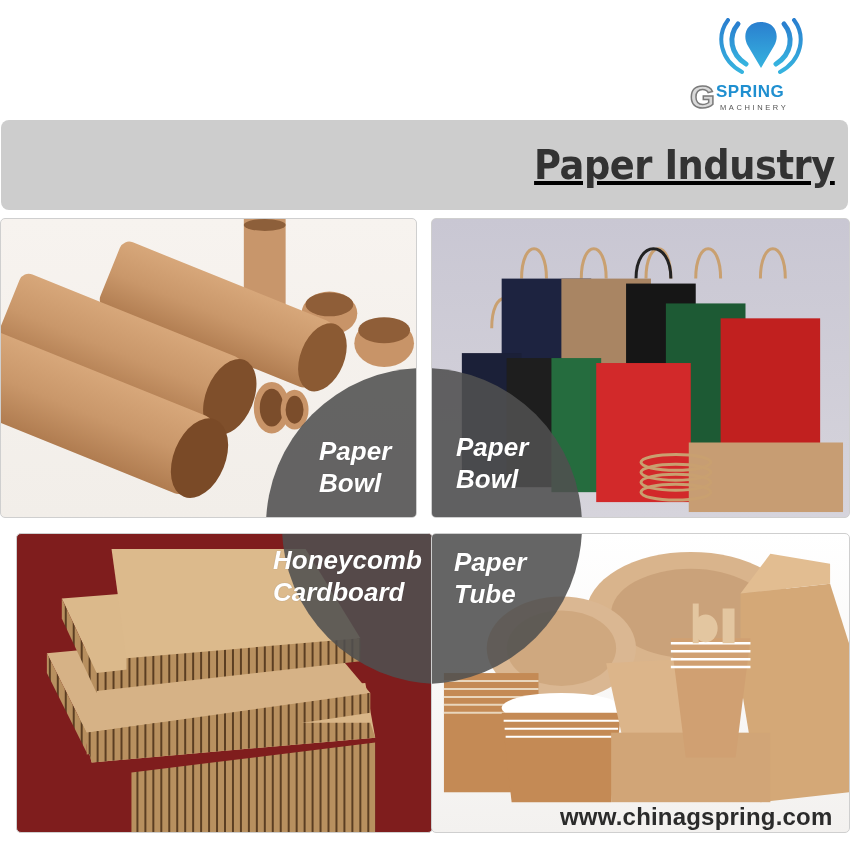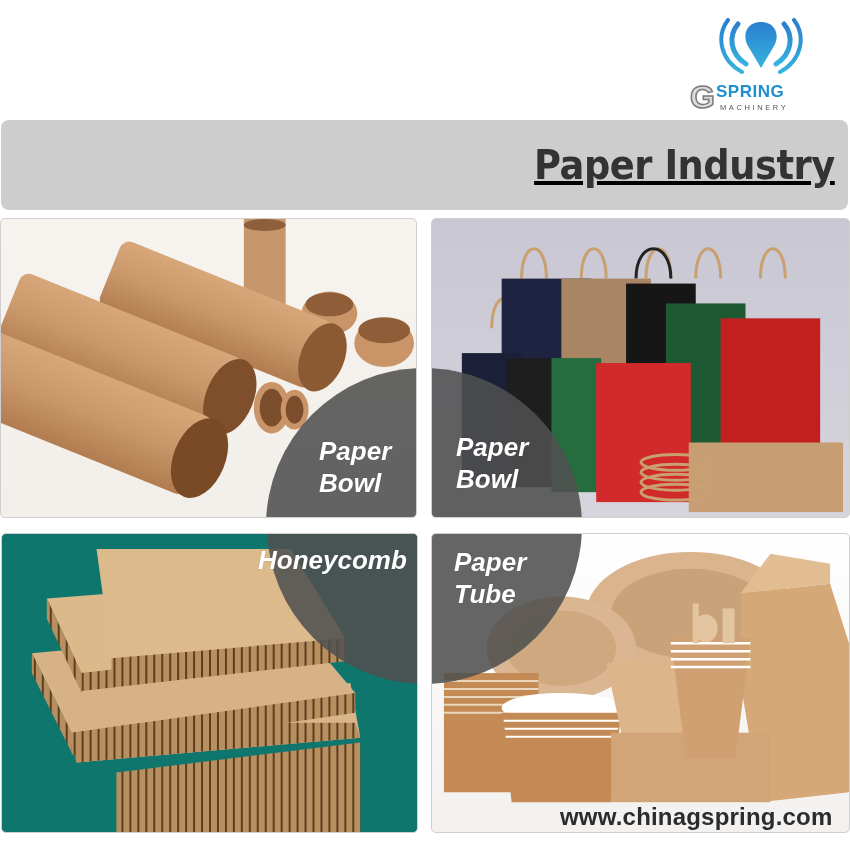--- a/index.html
+++ b/index.html
@@ -36,21 +36,21 @@
     }
 
     
     .panel {
       position: absolute; overflow: hidden; border-radius: 5px;
       border: 1px solid #cfcfcf;
     }
     .panel svg.scene { position: absolute; left: 0; top: 0; width: 100%; height: 100%; }
     .p-tube { left: 0; top: 218px; width: 417px; height: 300px; background: linear-gradient(180deg,#f7f3ef,#f2eee9); }
     .p-bags { left: 431px; top: 218px; width: 419px; height: 300px; background: linear-gradient(180deg,#c9c7d3,#d6d4dc); }
-    .p-honey { left: 1px; top: 533px; width: 417px; height: 300px; background: #0f766e; }
+    .p-honey { left: 16px; top: 533px; width: 417px; height: 300px; background: #7f1d1d; }
     .p-bowl { left: 431px; top: 533px; width: 419px; height: 300px; background: linear-gradient(180deg,#ffffff,#f3f1ef); }
 
     
     .circle {
       position: absolute; width: 316px; height: 316px; border-radius: 50%;
       background: rgba(80,80,80,0.88);
     }
     .p-tube .circle  { left: 265px; top: 149px; }
     .p-bags .circle  { left: -166px; top: 149px; }
     .p-honey .circle { left: 265px; top: -166px; }
@@ -205,20 +205,21 @@
     <polygon points="45,65 300,45 345,110 80,140" fill="#dbb98b"></polygon>
     <polygon points="45,65 80,140 80,160 45,85" fill="url(#comb)"></polygon>
     <polygon points="80,140 345,110 345,128 80,158" fill="url(#comb)"></polygon>
 
     <polygon points="95,15 290,15 345,105 110,125" fill="#dcba8c"></polygon>
     <polygon points="110,125 345,105 345,118 110,138" fill="url(#comb)"></polygon>
   </svg>
   <div class="circle"></div>
   <div class="label">
     <div>Honeycomb</div>
+    <div>Cardboard</div>
   </div>
 </div>
 
 <div class="panel p-bowl">
   <svg class="scene" viewBox="0 0 419 300" preserveAspectRatio="none">
 
     <ellipse cx="260" cy="80" rx="105" ry="62" fill="#d9b48c"></ellipse>
     <ellipse cx="260" cy="80" rx="80" ry="45" fill="#caa27a"></ellipse>
     <ellipse cx="130" cy="115" rx="75" ry="52" fill="#dab792"></ellipse>
     <ellipse cx="130" cy="115" rx="55" ry="38" fill="#cfa87f"></ellipse>

